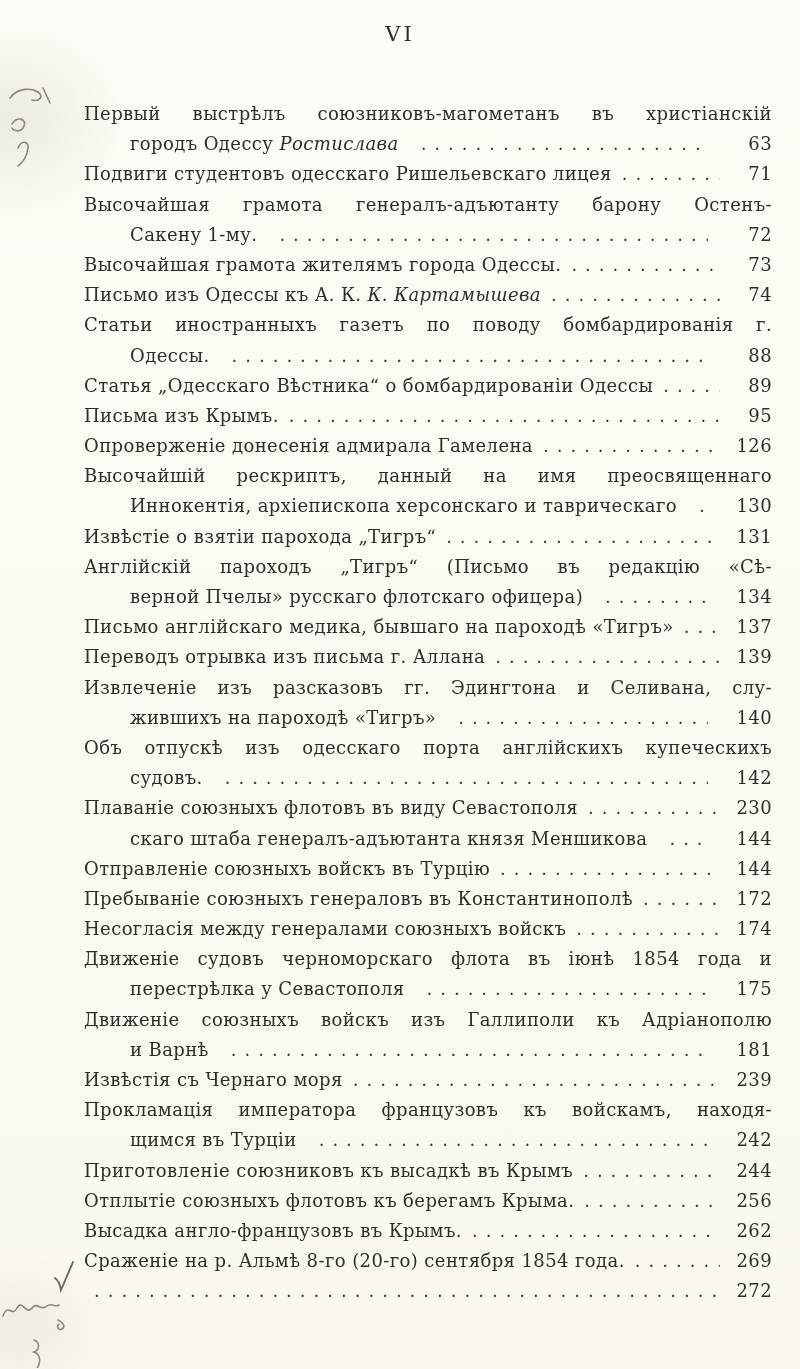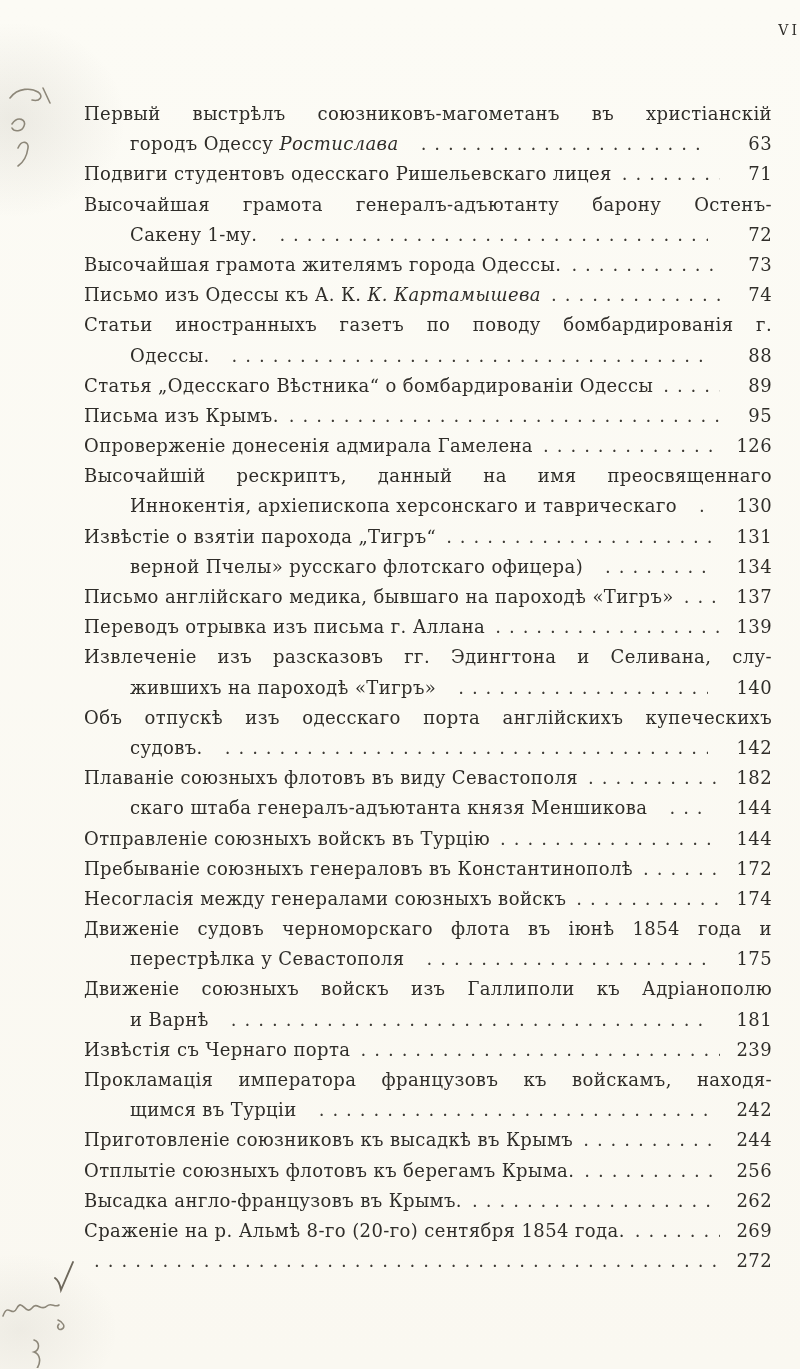--- a/index.html
+++ b/index.html
@@ -14,22 +14,22 @@
       radial-gradient(ellipse 160px 140px at 14px 120px, rgba(95,88,70,.10), transparent 70%),
       radial-gradient(ellipse 140px 110px at 20px 1330px, rgba(95,88,70,.08), transparent 70%),
       linear-gradient(var(--paper, #fcfbf5), #faf8f1);
     font-family: "DejaVu Serif", "Liberation Serif", serif;
     color: var(--ink, #2f2d29);
   }
 
   .page-header {
     position: absolute;
     top: 22px; left: 0; right: 0;
-    text-align: right;
-    font-size: 14px;
+    text-align: center;
+    font-size: 21px;
     letter-spacing: 3px;
   }
 
   .toc {
     position: absolute;
     left: 84px;
     top: 99px;
     width: 688px;
     font-size: 18px;
   }
@@ -168,20 +168,21 @@
         </div>
       </div>
       <div>
         <div class="line last">
           <span class="txt"><span>Извѣстіе о взятіи парохода „Тигръ“</span></span>
           <span class="leader">........................................................................................................................</span>
           <span class="pg">131</span>
         </div>
       </div>
       <div>
+        <div class="line full"><span class="txt"><span>Англійскій пароходъ „Тигръ“ (Письмо въ редакцію «Сѣ-</span></span></div>
         <div class="line last cont">
           <span class="txt"><span>верной Пчелы» русскаго флотскаго офицера)</span></span>
           <span class="leader">........................................................................................................................</span>
           <span class="pg">134</span>
         </div>
       </div>
       <div>
         <div class="line last">
           <span class="txt"><span>Письмо англійскаго медика, бывшаго на пароходѣ «Тигръ»</span></span>
           <span class="leader">........................................................................................................................</span>
@@ -208,21 +209,21 @@
         <div class="line last cont">
           <span class="txt"><span>судовъ.</span></span>
           <span class="leader">........................................................................................................................</span>
           <span class="pg">142</span>
         </div>
       </div>
       <div>
         <div class="line last">
           <span class="txt"><span>Плаваніе союзныхъ флотовъ въ виду Севастополя</span></span>
           <span class="leader">........................................................................................................................</span>
-          <span class="pg">182</span>
+          <span class="pg">230</span>
         </div>
       </div>
       <div>
         <div class="line last cont">
           <span class="txt"><span>скаго штаба генералъ-адъютанта князя Меншикова</span></span>
           <span class="leader">........................................................................................................................</span>
           <span class="pg">144</span>
         </div>
       </div>
       <div>
@@ -257,21 +258,21 @@
       <div>
         <div class="line full"><span class="txt"><span>Движеніе союзныхъ войскъ изъ Галлиполи къ Адріанополю</span></span></div>
         <div class="line last cont">
           <span class="txt"><span>и Варнѣ</span></span>
           <span class="leader">........................................................................................................................</span>
           <span class="pg">181</span>
         </div>
       </div>
       <div>
         <div class="line last">
-          <span class="txt"><span>Извѣстія съ Чернаго порта</span></span>
+          <span class="txt"><span>Извѣстія съ Чернаго моря</span></span>
           <span class="leader">........................................................................................................................</span>
           <span class="pg">239</span>
         </div>
       </div>
       <div>
         <div class="line full"><span class="txt"><span>Прокламація императора французовъ къ войскамъ, находя-</span></span></div>
         <div class="line last cont">
           <span class="txt"><span>щимся въ Турціи</span></span>
           <span class="leader">........................................................................................................................</span>
           <span class="pg">242</span>

